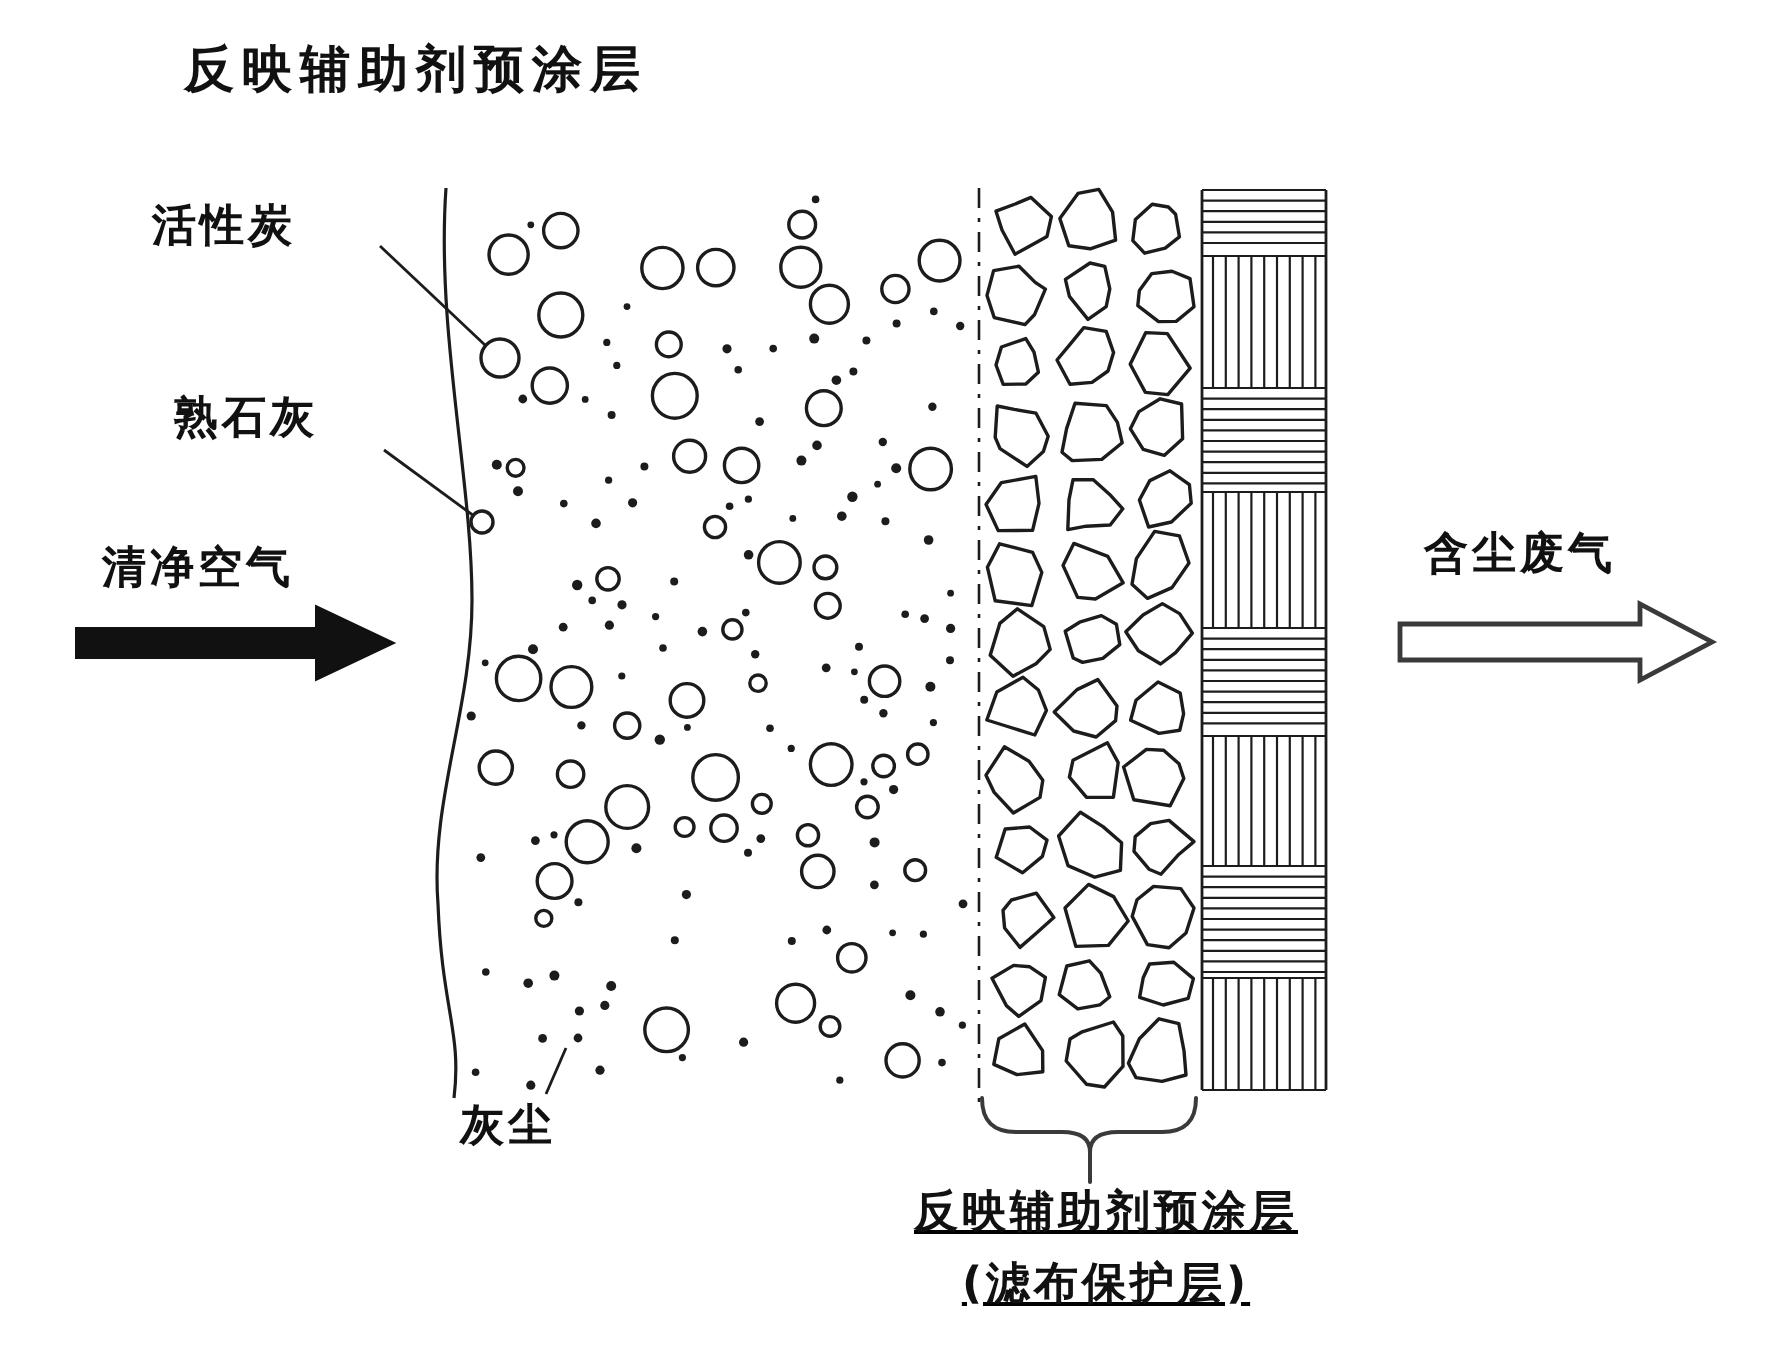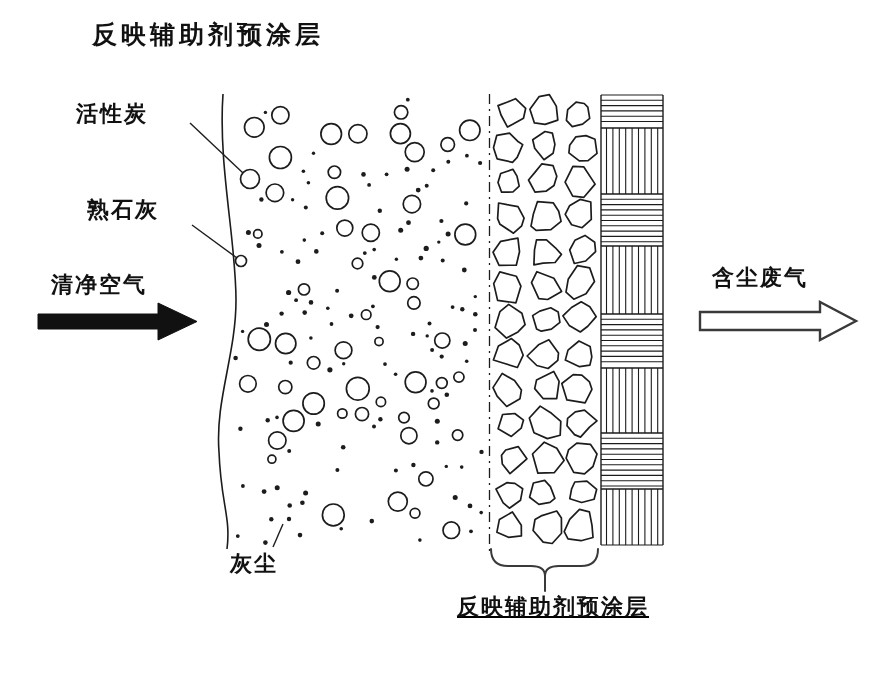--- a/index.html
+++ b/index.html
@@ -363,15 +363,16 @@
   <div class="lbl" style="left:87px; top:199px;">熟石灰</div>
 
   <div class="lbl" style="left:51px; top:274px;">清净空气</div>
 
   <div class="lbl" style="left:712px; top:267px;">含尘废气</div>
 
   <div class="lbl" style="left:230px; top:553px;">灰尘</div>
 
   <div class="precoat-wrap">
     <div class="lbl" style="position:static;">反映辅助剂预涂层</div>
+    <div class="lbl line2" style="position:static;">(滤布保护层)</div>
   </div>
 
 </div>
 
 </body></html>

